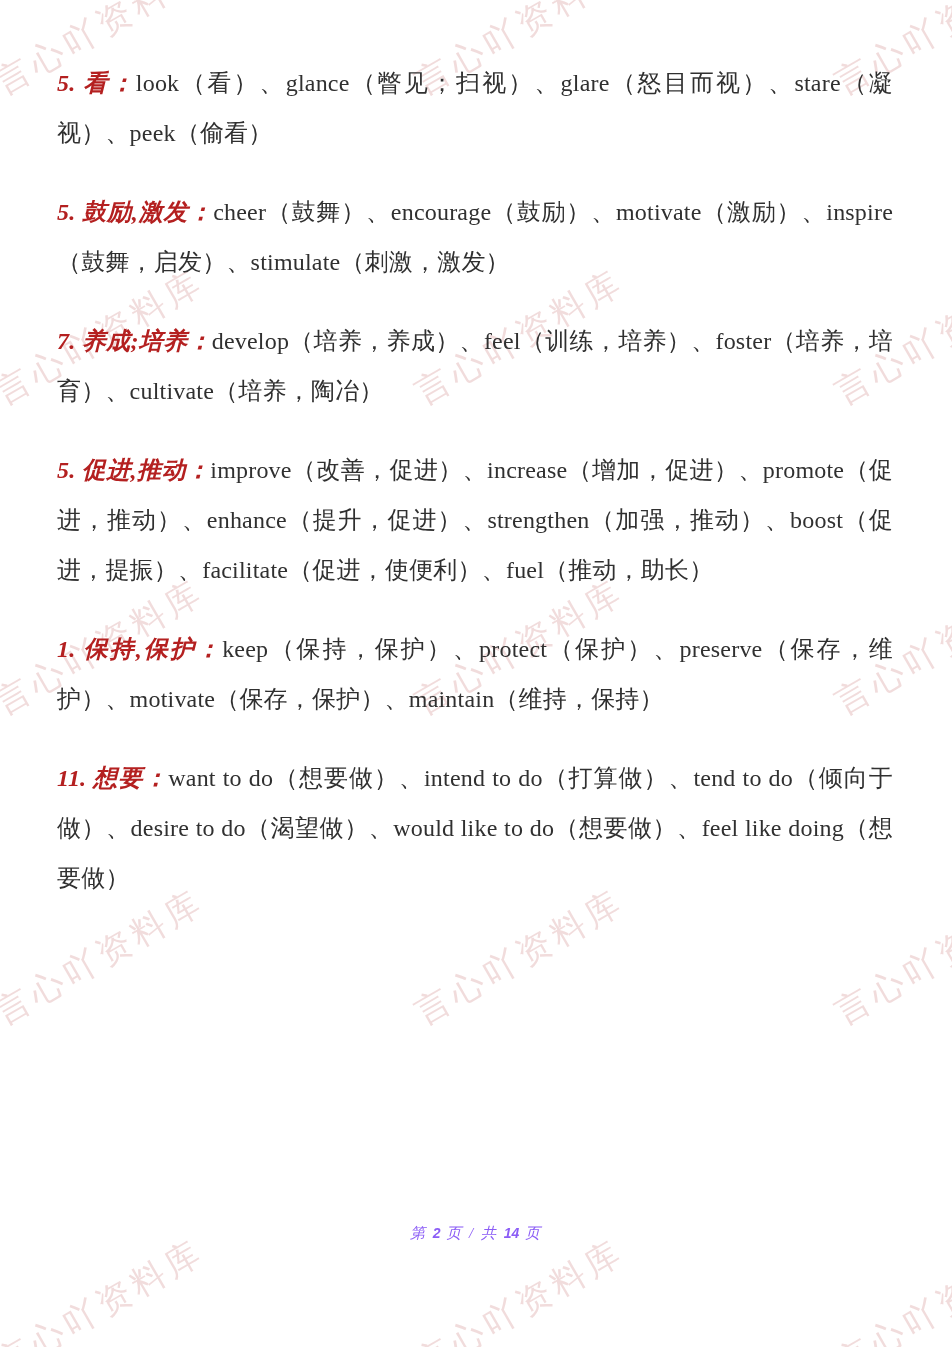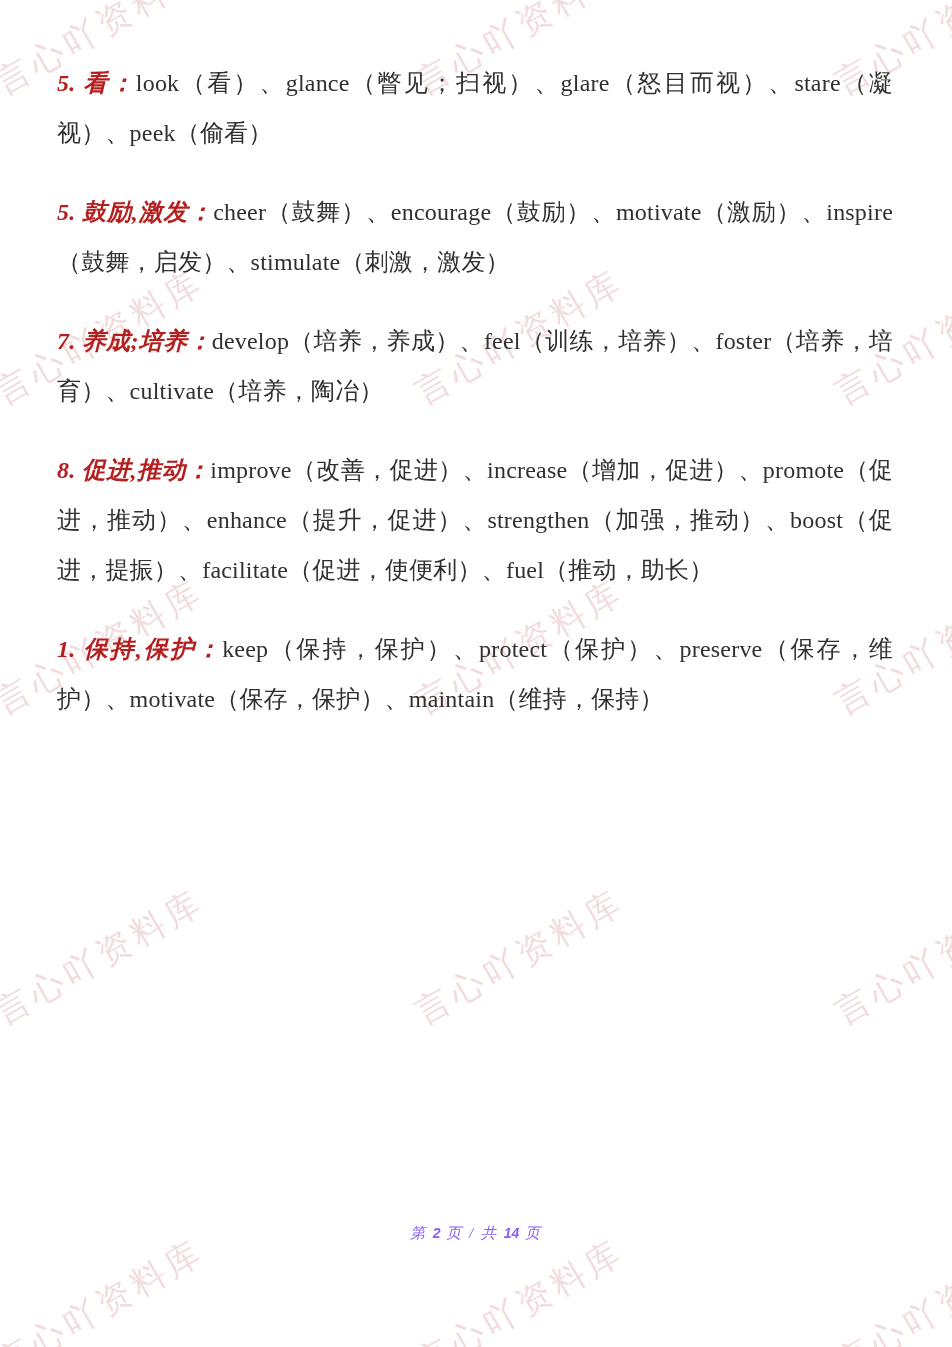--- a/index.html
+++ b/index.html
@@ -86,20 +86,21 @@
   <span class="wm" style="left:850px; top:1340px;">言心吖资料库</span>
 </div>
 
 <main class="content">
   <p class="item"><span class="hd">5. 看：</span><span class="bd">look（看）、glance（瞥见；扫视）、glare（怒目而视）、stare（凝视）、peek（偷看）</span></p>
 
   <p class="item"><span class="hd">5. 鼓励,激发：</span><span class="bd">cheer（鼓舞）、encourage（鼓励）、motivate（激励）、inspire（鼓舞，启发）、stimulate（刺激，激发）</span></p>
 
   <p class="item"><span class="hd">7. 养成;培养：</span><span class="bd">develop（培养，养成）、feel（训练，培养）、foster（培养，培育）、cultivate（培养，陶冶）</span></p>
 
-  <p class="item"><span class="hd">8. 促进,推动：</span><span class="bd">improve（改善，促进）、increase（增加，促进）、promote（促进，推动）、enhance（提升，促进）、strengthen（加强，推动）、boost（促进，提振）、facilitate（促进，使便利）、fuel（推动，助长）</span></p>
+  <p class="item"><span class="hd">5. 促进,推动：</span><span class="bd">improve（改善，促进）、increase（增加，促进）、promote（促进，推动）、enhance（提升，促进）、strengthen（加强，推动）、boost（促进，提振）、facilitate（促进，使便利）、fuel（推动，助长）</span></p>
 
   <p class="item"><span class="hd">1. 保持,保护：</span><span class="bd">keep（保持，保护）、protect（保护）、preserve（保存，维护）、motivate（保存，保护）、maintain（维持，保持）</span></p>
 
 
+  <p class="item"><span class="hd">11. 想要：</span><span class="bd">want to do（想要做）、intend to do（打算做）、tend to do（倾向于做）、desire to do（渴望做）、would like to do（想要做）、feel like doing（想要做）</span></p>
 </main>
 
 <div class="page-footer"><span>第</span> <span class="footer-num">2</span> <span>页 / 共</span> <span class="footer-num">14</span> <span>页</span></div>
 
 </body></html>

